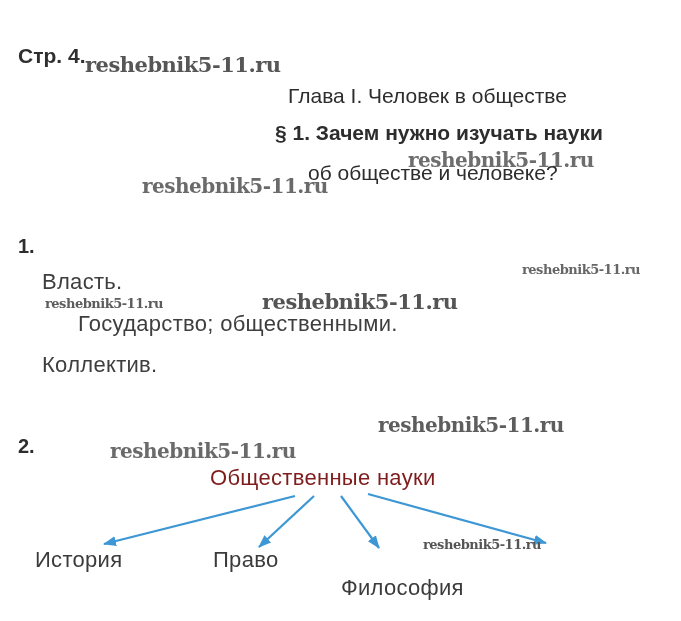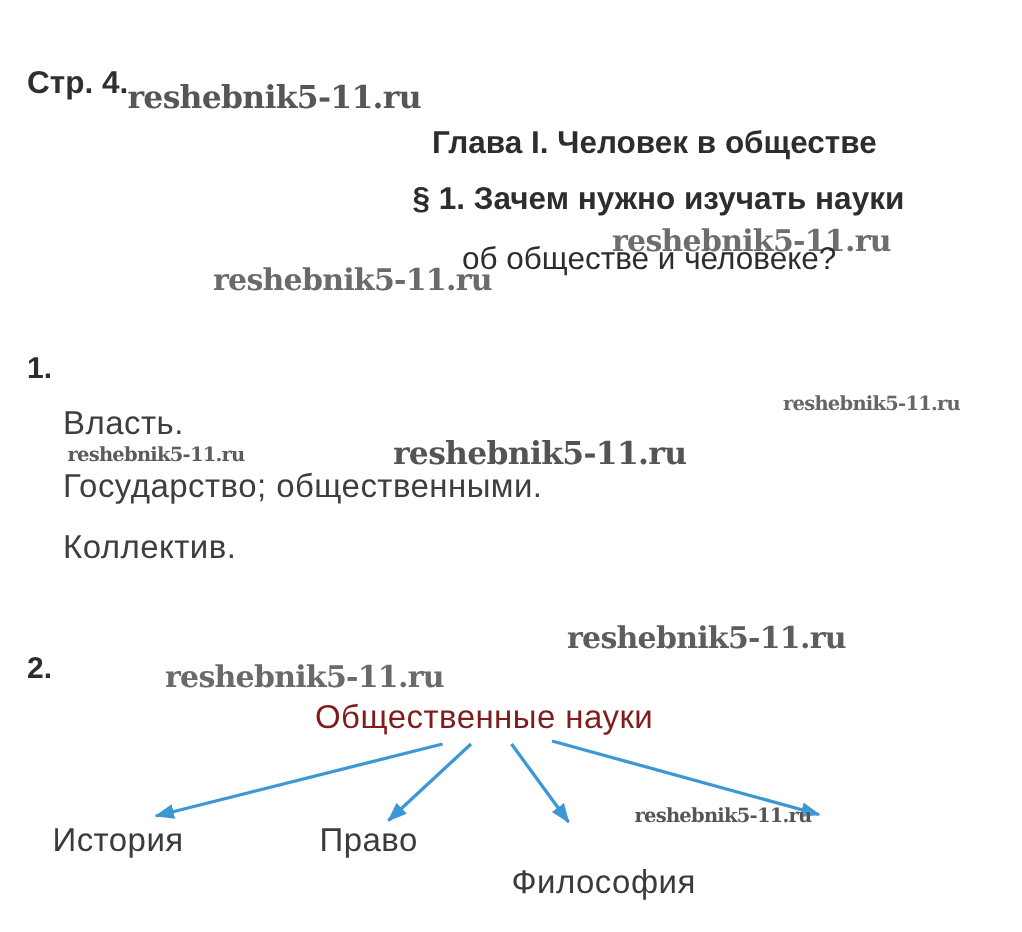--- a/index.html
+++ b/index.html
@@ -31,33 +31,33 @@
   .wm3 { left: 142px; top: 174px; font-size: 20px; color: #6a6a6a; }
   .wm4 { left: 522px; top: 262px; font-size: 13px; color: #666666; }
   .wm5 { left: 45px;  top: 296px; font-size: 13px; color: #5c5c5c; }
   .wm6 { left: 262px; top: 289px; font-size: 21px; color: #545454; }
   .wm7 { left: 378px; top: 413px; font-size: 20px; color: #5d5d5d; }
   .wm8 { left: 110px; top: 439px; font-size: 20px; color: #6a6a6a; }
   .wm9 { left: 423px; top: 537px; font-size: 13px; color: #555555; }
 
   
   .page-label { left: 18px; top: 44px; font-size: 21px; font-weight: bold; color: #2f2f2f; }
-  .h-chapter  { left: 288px; top: 84px;  font-size: 21px; font-weight: bold; color: #2d2d2d; }
+  .h-chapter  { left: 288px; top: 84px;  font-size: 21px; font-weight: normal; color: #2d2d2d; }
   .h-para1    { left: 275px; top: 121px; font-size: 21px; font-weight: bold; color: #2d2d2d; }
   .h-para2    { left: 308px; top: 161px; font-size: 21px; font-weight: normal; color: #2d2d2d; text-align: center; }
 
   
   .q-num { font-size: 20px; font-weight: bold; color: #2d2d2d; }
   .q1 { left: 18px; top: 235px; }
   .q2 { left: 18px; top: 435px; }
 
   
   .answer { left: 42px; font-size: 22px; color: #3e3e3e; letter-spacing: 0.3px; }
   .ans1 { top: 269px; }
-  .ans2 { top: 311px; }
+  .ans2 { top: 311px; margin-left: 36px; }
   .ans3 { top: 352px; }
 
   
   .diagram-root { left: 210px; top: 465px; font-size: 22px; color: #7f1d1d; letter-spacing: 0.3px; }
   .leaf { top: 547px; font-size: 22px; color: #3b3b3b; letter-spacing: 0.3px; }
   .leaf1 { left: 35px; }
   .leaf2 { left: 213px; }
   .leaf3 { left: 341px; margin-top: 28px; }
   .leaf4 { left: 537px; }
   .arrows-svg { position: absolute; left: 0; top: 488px; width: 681px; height: 80px; }

